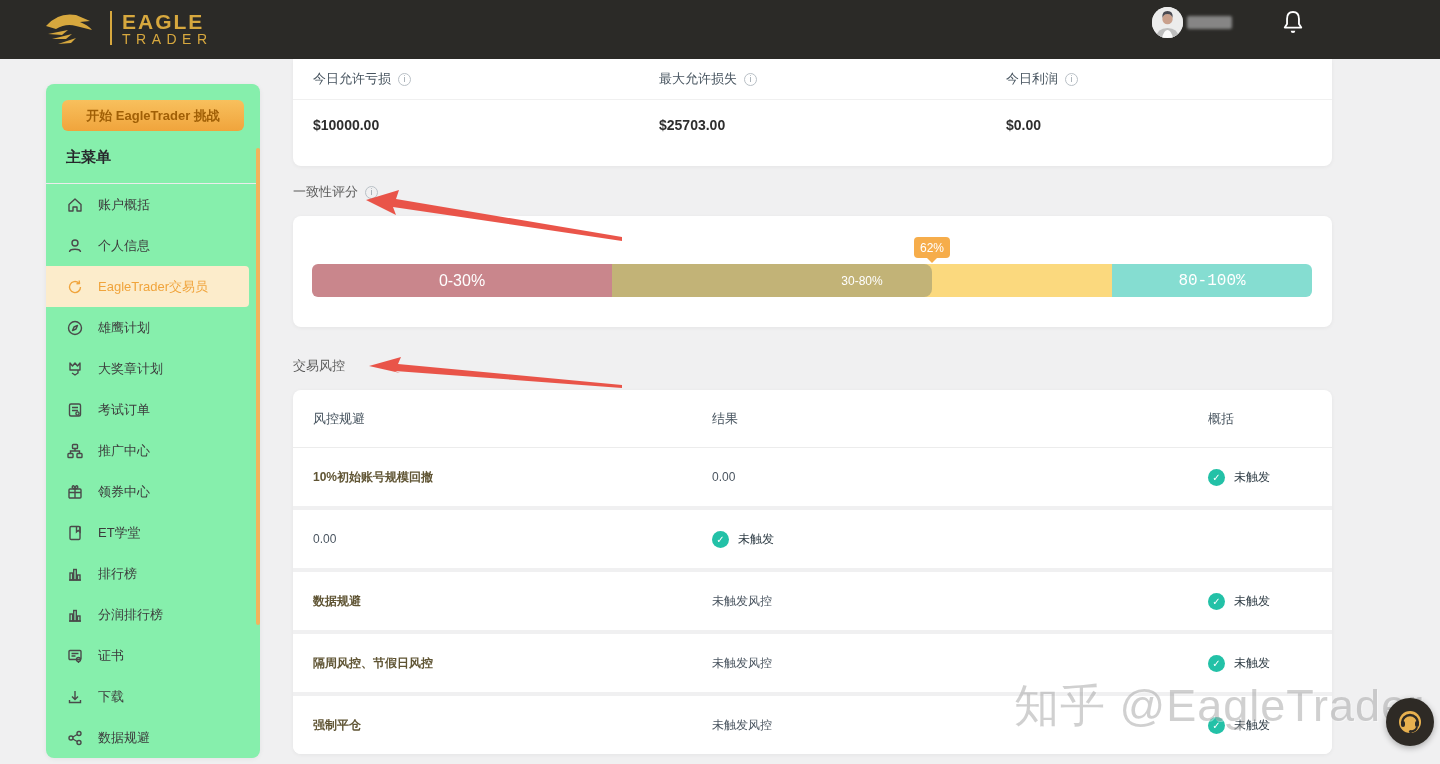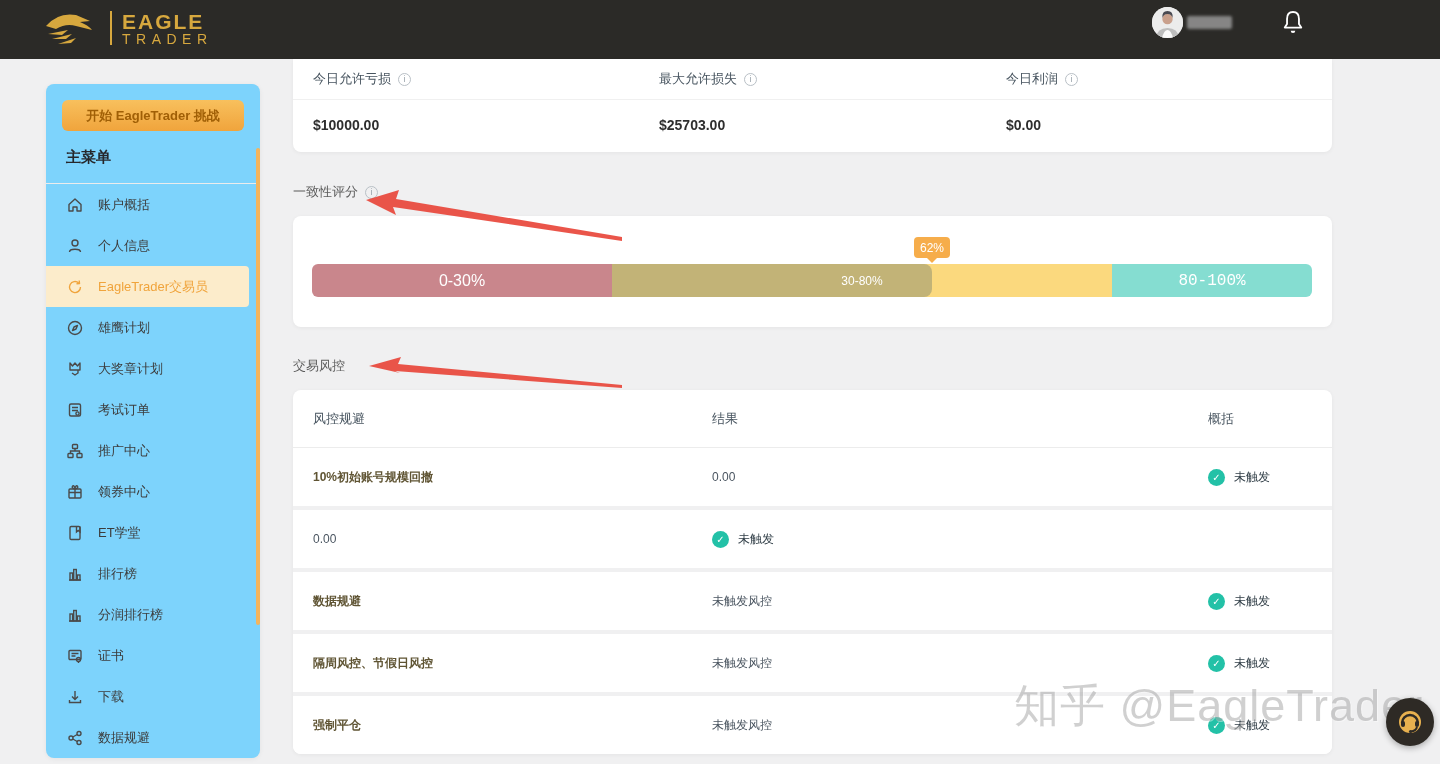--- a/index.html
+++ b/index.html
@@ -12,38 +12,38 @@
   .logo-divider { width:2px; height:34px; background:#d7a83e; }
   .logo-text1 { color:#d7a83e; font-size:21px; font-weight:bold; letter-spacing:2px; line-height:21px; }
   .logo-text2 { color:#d7a83e; font-size:14px; letter-spacing:5.5px; line-height:14px; }
   .avatar { position:absolute; left:1152px; top:7px; width:31px; height:31px; border-radius:50%;
     background:#ececec; overflow:hidden; }
   .redacted { position:absolute; left:1187px; top:16px; width:45px; height:13px; background:#969696;
     filter:blur(1.5px); opacity:.85; border-radius:2px; }
   .bell { position:absolute; left:1282px; top:10px; width:22px; height:26px; }
 
   
-  .sidebar { position:absolute; left:46px; top:84px; width:214px; height:674px; background:#7dd3fc;
+  .sidebar { position:absolute; left:46px; top:84px; width:214px; height:674px; background:#86efac;
     border-radius:8px; box-shadow:0 1px 5px rgba(0,0,0,.06); }
   .cta-btn { position:absolute; left:16px; top:16px; width:182px; height:31px; border:none; cursor:pointer;
     border-radius:6px; background:linear-gradient(180deg,#f8c05d,#f0a43c);
     color:#a05f06; font-size:13px; font-weight:bold; font-family:inherit; }
   .menu-title { position:absolute; left:20px; top:64px; font-size:15px; font-weight:bold; color:#26272b; }
   .menu-divider { position:absolute; left:0; top:99px; width:214px; height:1px; background:#ececec; }
   .nav { position:absolute; left:0; top:100px; width:214px; }
   .nav-item { position:relative; height:41px; display:flex; align-items:center; padding-left:20px; gap:14px;
     font-size:13px; color:#3c3c3c; cursor:pointer; }
   .nav-item svg { stroke:#4a4a4a; }
   .nav-item.active { background:#fceccb; border-radius:0 4px 4px 0; width:203px; color:#f0a43c; }
   .nav-item.active svg { stroke:#f0a43c; }
   .scroll-thumb { position:absolute; right:0px; top:64px; width:4px; height:477px; background:#f3b45c; border-radius:2px; }
 
   
   .card { position:absolute; background:#fff; box-shadow:0 1px 4px rgba(0,0,0,.05); }
-  .stats-card { left:293px; top:59px; width:1039px; height:93px; border-radius:0 0 8px 8px; }
+  .stats-card { left:293px; top:59px; width:1039px; height:107px; border-radius:0 0 8px 8px; }
   .stats-grid { display:grid; grid-template-columns:346px 347px 346px; }
   .stats-head { height:40px; display:flex; align-items:center; padding-left:20px; gap:7px;
     color:#47545f; font-size:13px; }
   .stats-divider { position:absolute; left:0; top:40px; width:1039px; height:1px; background:#f0f0f0; }
   .stats-val { height:52px; display:flex; align-items:center; padding-left:20px;
     color:#2e2e2e; font-size:14px; font-weight:bold; }
   .info-i { display:inline-flex; width:13px; height:13px; border:1px solid #b9c0c6; border-radius:50%;
     color:#9aa4ab; font-size:9px; align-items:center; justify-content:center; font-style:normal; }
 
   .section-label { position:absolute; display:flex; align-items:center; gap:7px;

